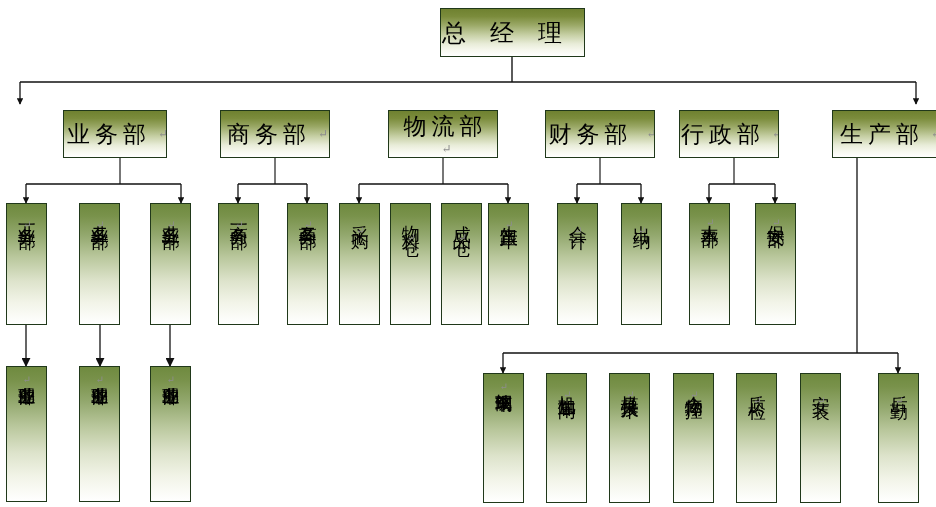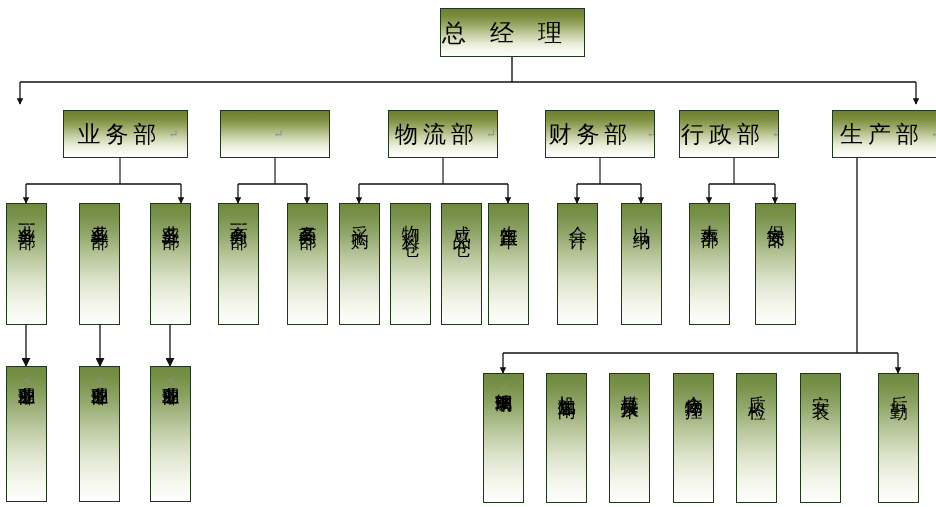--- a/index.html
+++ b/index.html
@@ -161,28 +161,29 @@
       <path d="M 503 353 L 503 373" stroke="#111111" stroke-width="1.3" fill="none" marker-end="url(#arrow)"></path>
       <path d="M 898 353 L 898 373" stroke="#111111" stroke-width="1.3" fill="none" marker-end="url(#arrow)"></path>
     </g>
   </svg>
 
   <div class="node horiz root" style="left:440px; top:8px; width:145px; height:49px;">
     <span>总 经 理</span>
       <span class="pilcrow">↵</span>
   </div>
 
-  <div class="node horiz" style="left:63px; top:110px; width:125px; height:48px;">
+  <div class="node horiz" style="left:63px; top:110px; width:104px; height:48px;">
     <span>业务部</span>
       <span class="pilcrow">↵</span>
   </div>
   <div class="node horiz" style="left:220px; top:110px; width:110px; height:48px;">
-      <span class="pilcrow">↵</span>
-  </div>
-  <div class="node horiz" style="left:388px; top:110px; width:110px; height:48px;">
+    <span>商务部</span>
+      <span class="pilcrow">↵</span>
+  </div>
+  <div class="node horiz" style="left:388px; top:110px; width:110px; height:48px;flex-direction:column;">
     <span>物流部</span>
       <span class="pilcrow">↵</span>
   </div>
   <div class="node horiz" style="left:545px; top:110px; width:110px; height:48px;gap:7px;">
     <span>财务部</span>
       <span class="pilcrow">↵</span>
   </div>
   <div class="node horiz" style="left:679px; top:110px; width:100px; height:48px;">
     <span>行政部</span>
       <span class="pilcrow">↵</span>

